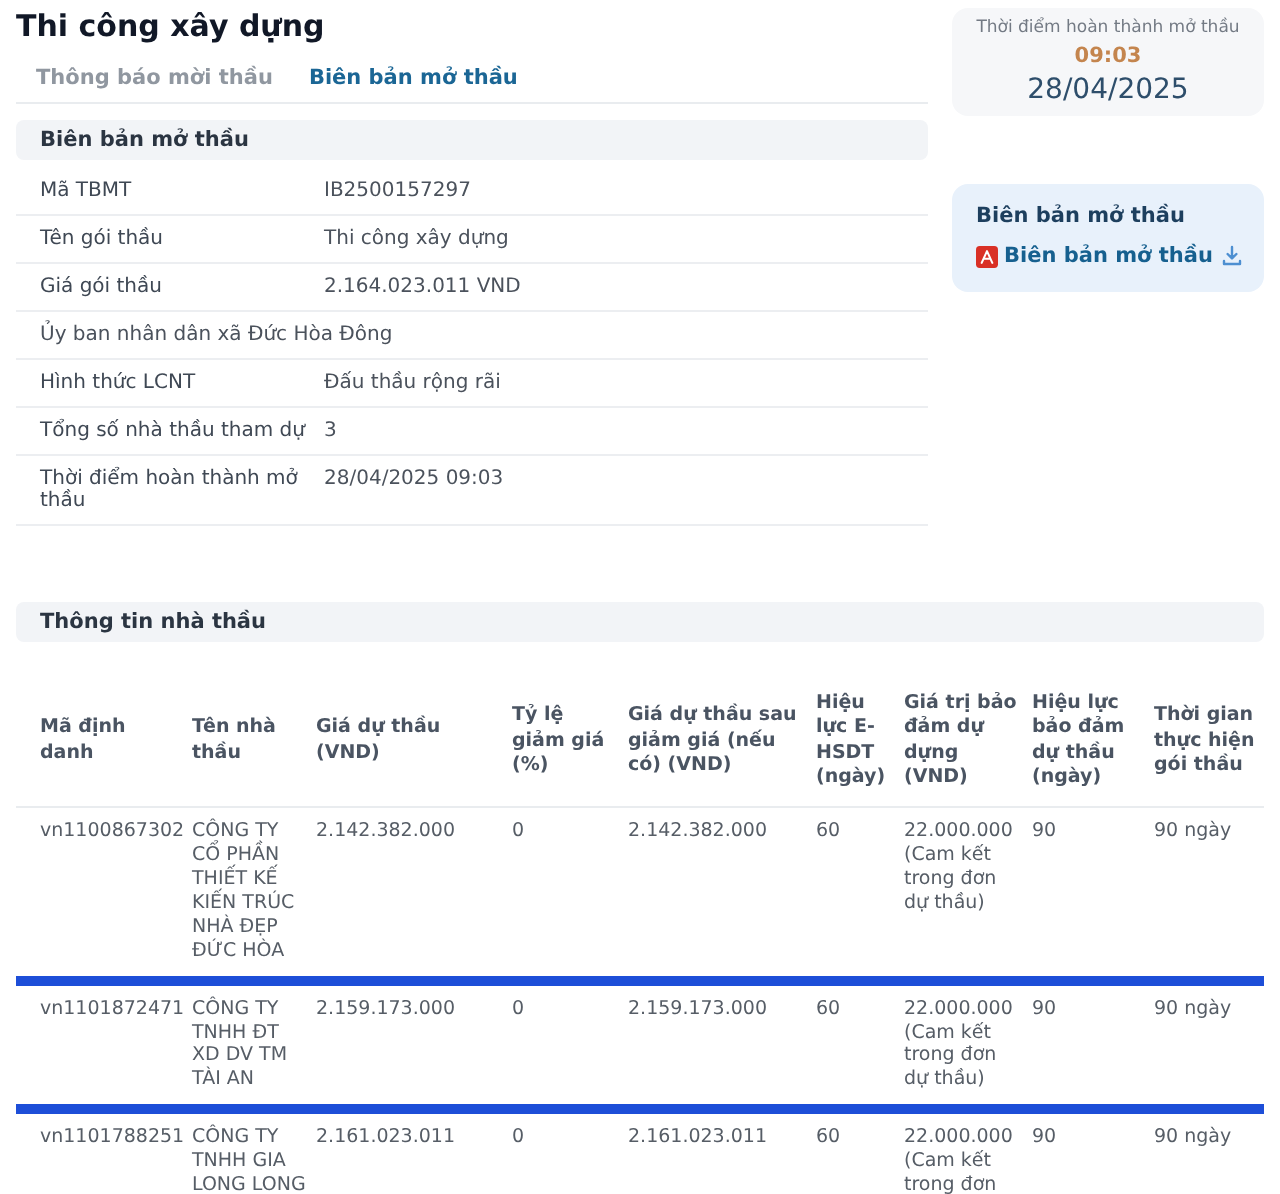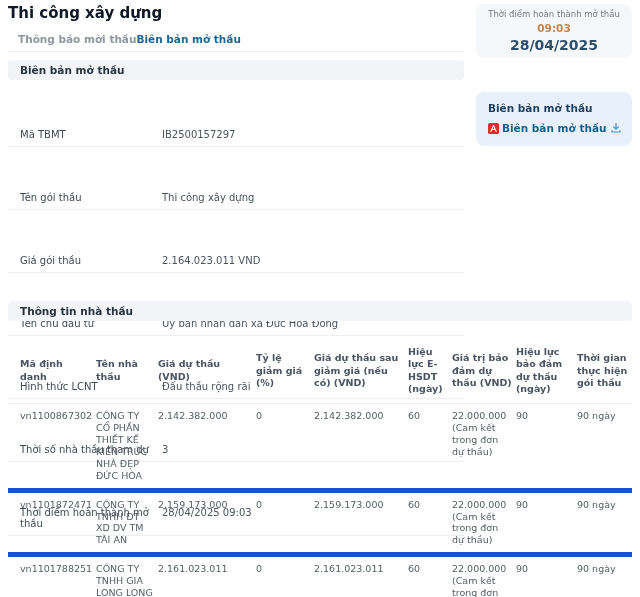--- a/index.html
+++ b/index.html
@@ -3,38 +3,38 @@
 <meta charset="utf-8">
 <style>
   * { margin:0; padding:0; box-sizing:border-box; }
   html,body { width:640px; height:597px; background:#ffffff; overflow:hidden; }
   body { font-family:"DejaVu Sans","Liberation Sans",sans-serif; color:#374151; position:relative; }
 
   .page { position:relative; width:508px; height:597px; }
 
   .page-title { position:absolute; left:8px; top:4px; font-size:15px; font-weight:bold; color:#111827; }
 
-  .tabs { position:absolute; left:18px; top:33px; display:flex; }
+  .tabs { position:absolute; left:18px; top:33px; display:flex; gap:18px; }
   .tab { font-size:10.5px; font-weight:600; color:#9097a0; cursor:pointer; padding-bottom:6px; }
   .tab.active { color:#1b6695; }
   .tabs-divider { position:absolute; left:8px; top:51px; width:456px; height:1px; background:#e9ecef; }
 
   .top-card { position:absolute; left:476px; top:4px; width:156px; height:54px; background:#f6f7f9;
               border-radius:8px; display:flex; flex-direction:column; align-items:center; justify-content:center; gap:3px; }
   .top-card .label { font-size:8.5px; color:#737a84; }
   .top-card .time  { font-size:10.5px; font-weight:bold; color:#c4854e; }
-  .top-card .date  { font-size:14px; font-weight:bold; color:#2e4e6b; }
+  .top-card .date  { font-size:14px; font-weight:normal; color:#2e4e6b; }
 
   .section-bar { position:absolute; left:8px; height:20px; background:#f2f4f7; border-radius:4px;
                  font-size:10.5px; font-weight:600; color:#2b3542; line-height:20px; padding-left:12px; }
   .bar-detail { top:60px; width:456px; }
   .bar-bidders { top:301px; width:624px; }
 
   .details { position:absolute; left:8px; top:84px; width:456px; }
-  .detail-row { display:flex; align-items:flex-start; padding:6px 0 6px 12px; border-bottom:1px solid #eceef1;margin-top:39px; }
+  .detail-row { display:flex; align-items:flex-start; padding:6px 0 6px 12px; border-bottom:1px solid #eceef1; }
   .detail-row .dlabel { flex:0 0 142px; font-size:10px; color:#3f4854; }
   .detail-row .dvalue { font-size:10px; color:#4b525c; }
 
   .doc-card { position:absolute; left:476px; top:92px; width:156px; background:#e8f1fb; border-radius:8px;
               padding:10px 10px 12px 12px; }
   .doc-card .doc-title { font-size:10.5px; font-weight:bold; color:#1d3f5e; margin-bottom:8px; }
   .doc-file-row { display:flex; align-items:center; gap:3px; }
   .doc-file-row .file-link { font-size:10.5px; font-weight:bold; color:#16608f; cursor:pointer; }
   .icon-pdf { width:11px; height:11px; flex:0 0 11px; }
   .download-btn { margin-left:auto; cursor:pointer; display:flex; align-items:center; }
@@ -75,29 +75,28 @@
     </div>
     <div class="detail-row">
       <div class="dlabel">Tên gói thầu</div>
       <div class="dvalue">Thi công xây dựng</div>
     </div>
     <div class="detail-row">
       <div class="dlabel">Giá gói thầu</div>
       <div class="dvalue">2.164.023.011 VND</div>
     </div>
     <div class="detail-row">
-      <div class="dlabel">Tên chủ đầu tư</div>
       <div class="dvalue">Ủy ban nhân dân xã Đức Hòa Đông</div>
     </div>
     <div class="detail-row">
       <div class="dlabel">Hình thức LCNT</div>
       <div class="dvalue">Đấu thầu rộng rãi</div>
     </div>
     <div class="detail-row">
-      <div class="dlabel">Thời số nhà thầu tham dự</div>
+      <div class="dlabel">Tổng số nhà thầu tham dự</div>
       <div class="dvalue">3</div>
     </div>
     <div class="detail-row">
       <div class="dlabel">Thời điểm hoàn thành mở thầu</div>
       <div class="dvalue">28/04/2025 09:03</div>
     </div>
   </div>
 
   <div class="doc-card">
     <div class="doc-title">Biên bản mở thầu</div>
@@ -131,21 +130,21 @@
         <col style="width:55px">
     </colgroup>
   <thead>
         <tr>
           <th>Mã định danh</th>
           <th>Tên nhà thầu</th>
           <th>Giá dự thầu (VND)</th>
           <th>Tỷ lệ giảm giá (%)</th>
           <th>Giá dự thầu sau giảm giá (nếu có) (VND)</th>
           <th>Hiệu lực E-HSDT (ngày)</th>
-          <th>Giá trị bảo đảm dự thầu (VND)</th>
+          <th>Giá trị bảo đảm dự dựng (VND)</th>
           <th>Hiệu lực bảo đảm dự thầu (ngày)</th>
           <th>Thời gian thực hiện gói thầu</th>
         </tr>
       </thead>
       <tbody>
         <tr>
           <td>vn1100867302</td>
           <td>CÔNG TY CỔ PHẦN THIẾT KẾ KIẾN TRÚC NHÀ ĐẸP ĐỨC HÒA</td>
           <td>2.142.382.000</td>
           <td>0</td>

